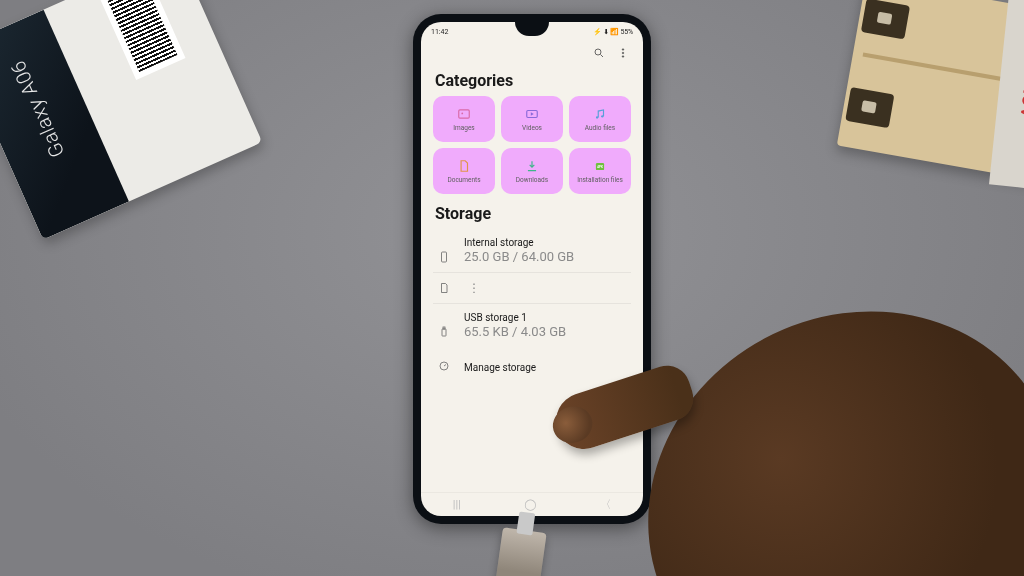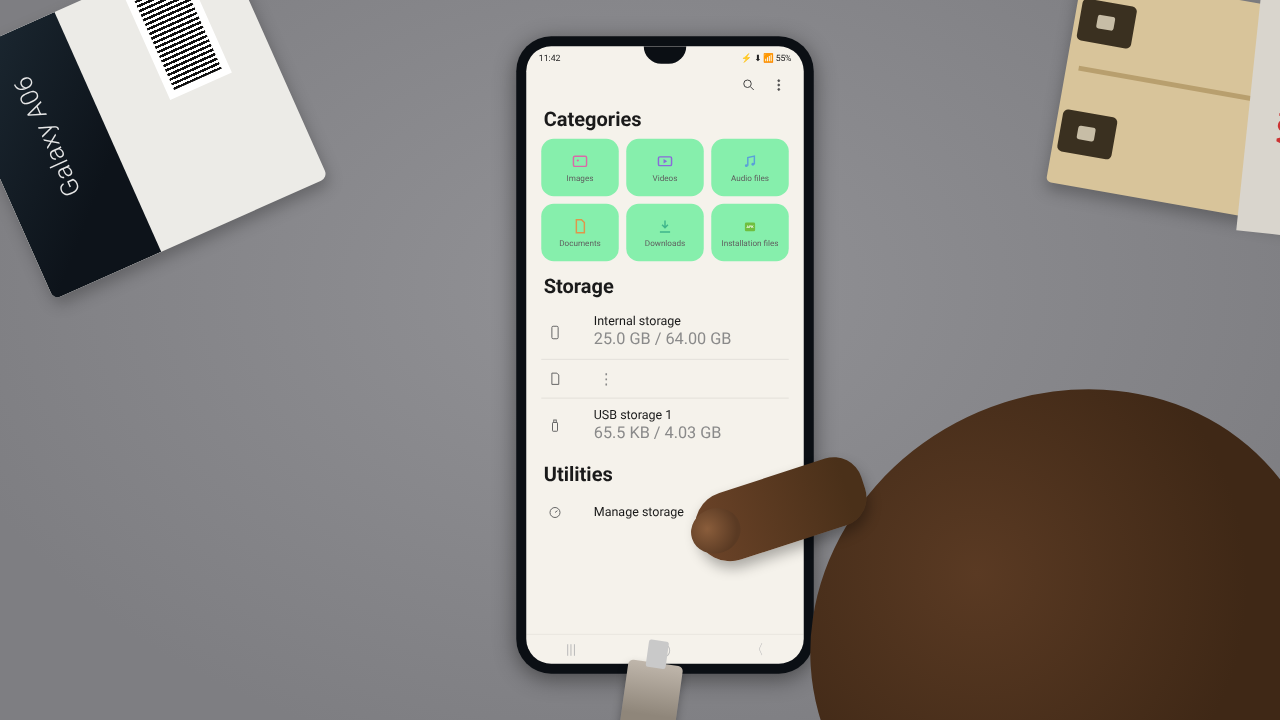--- a/index.html
+++ b/index.html
@@ -16,21 +16,21 @@
     content: "";
     position: absolute;
     inset: 0;
     background: radial-gradient(ellipse at 50% 40%, #929296 0%, #7e7e82 80%);
   }
 
   
   .phone {
     position: absolute;
     left: 413px;
-    top: 29px;
+    top: 14px;
     width: 238px;
     height: 510px;
     background: #0b0f14;
     border-radius: 28px;
     padding: 8px;
     box-shadow: 0 4px 18px rgba(0,0,0,0.45);
   }
   .screen {
     width: 100%;
     height: 100%;
@@ -85,21 +85,21 @@
     color: #1a1a1a;
     margin: 6px 2px 6px;
   }
 
   .cat-grid {
     display: grid;
     grid-template-columns: repeat(3, 1fr);
     gap: 6px;
   }
   .cat {
-    background: #86efac;
+    background: #f0abfc;
     border-radius: 10px;
     height: 46px;
     display: flex;
     flex-direction: column;
     align-items: center;
     justify-content: center;
     gap: 3px;
   }
   .cat .ic {
     width: 14px;
@@ -111,24 +111,24 @@
   .cat .lbl {
     font-size: 6.5px;
     color: #5e5e5e;
   }
 
   .list {
     margin-top: 4px;
   }
   .row {
     display: flex;
-    align-items: center;
+    align-items: flex-end;
     padding: 8px 4px;
     border-top: 1px solid rgba(0,0,0,0.06);
-    gap: 24px;
+    gap: 13px;
   }
   .row:first-child { border-top: none; }
   .row .ric {
     width: 14px;
     height: 14px;
     display: flex;
     align-items: center;
     justify-content: center;
     color: #555;
   }
@@ -425,21 +425,20 @@
                 <rect x="10" y="2" width="4" height="4"></rect>
               </svg>
           </div>
           <div class="txt">
             <div class="name">USB storage 1</div>
             <div class="sub">65.5 KB / 4.03 GB</div>
           </div>
         </div>
       </div>
 
-      <div class="section-title" style="margin-top:8px">Utilities</div>
 
       <div class="list">
         <div class="row">
           <div class="ric">
             <svg width="12" height="14" viewBox="0 0 24 24" class="svc">
                 <circle cx="12" cy="12" r="8"></circle>
                 <path d="M12 12 l4-3"></path>
               </svg>
           </div>
           <div class="txt">

